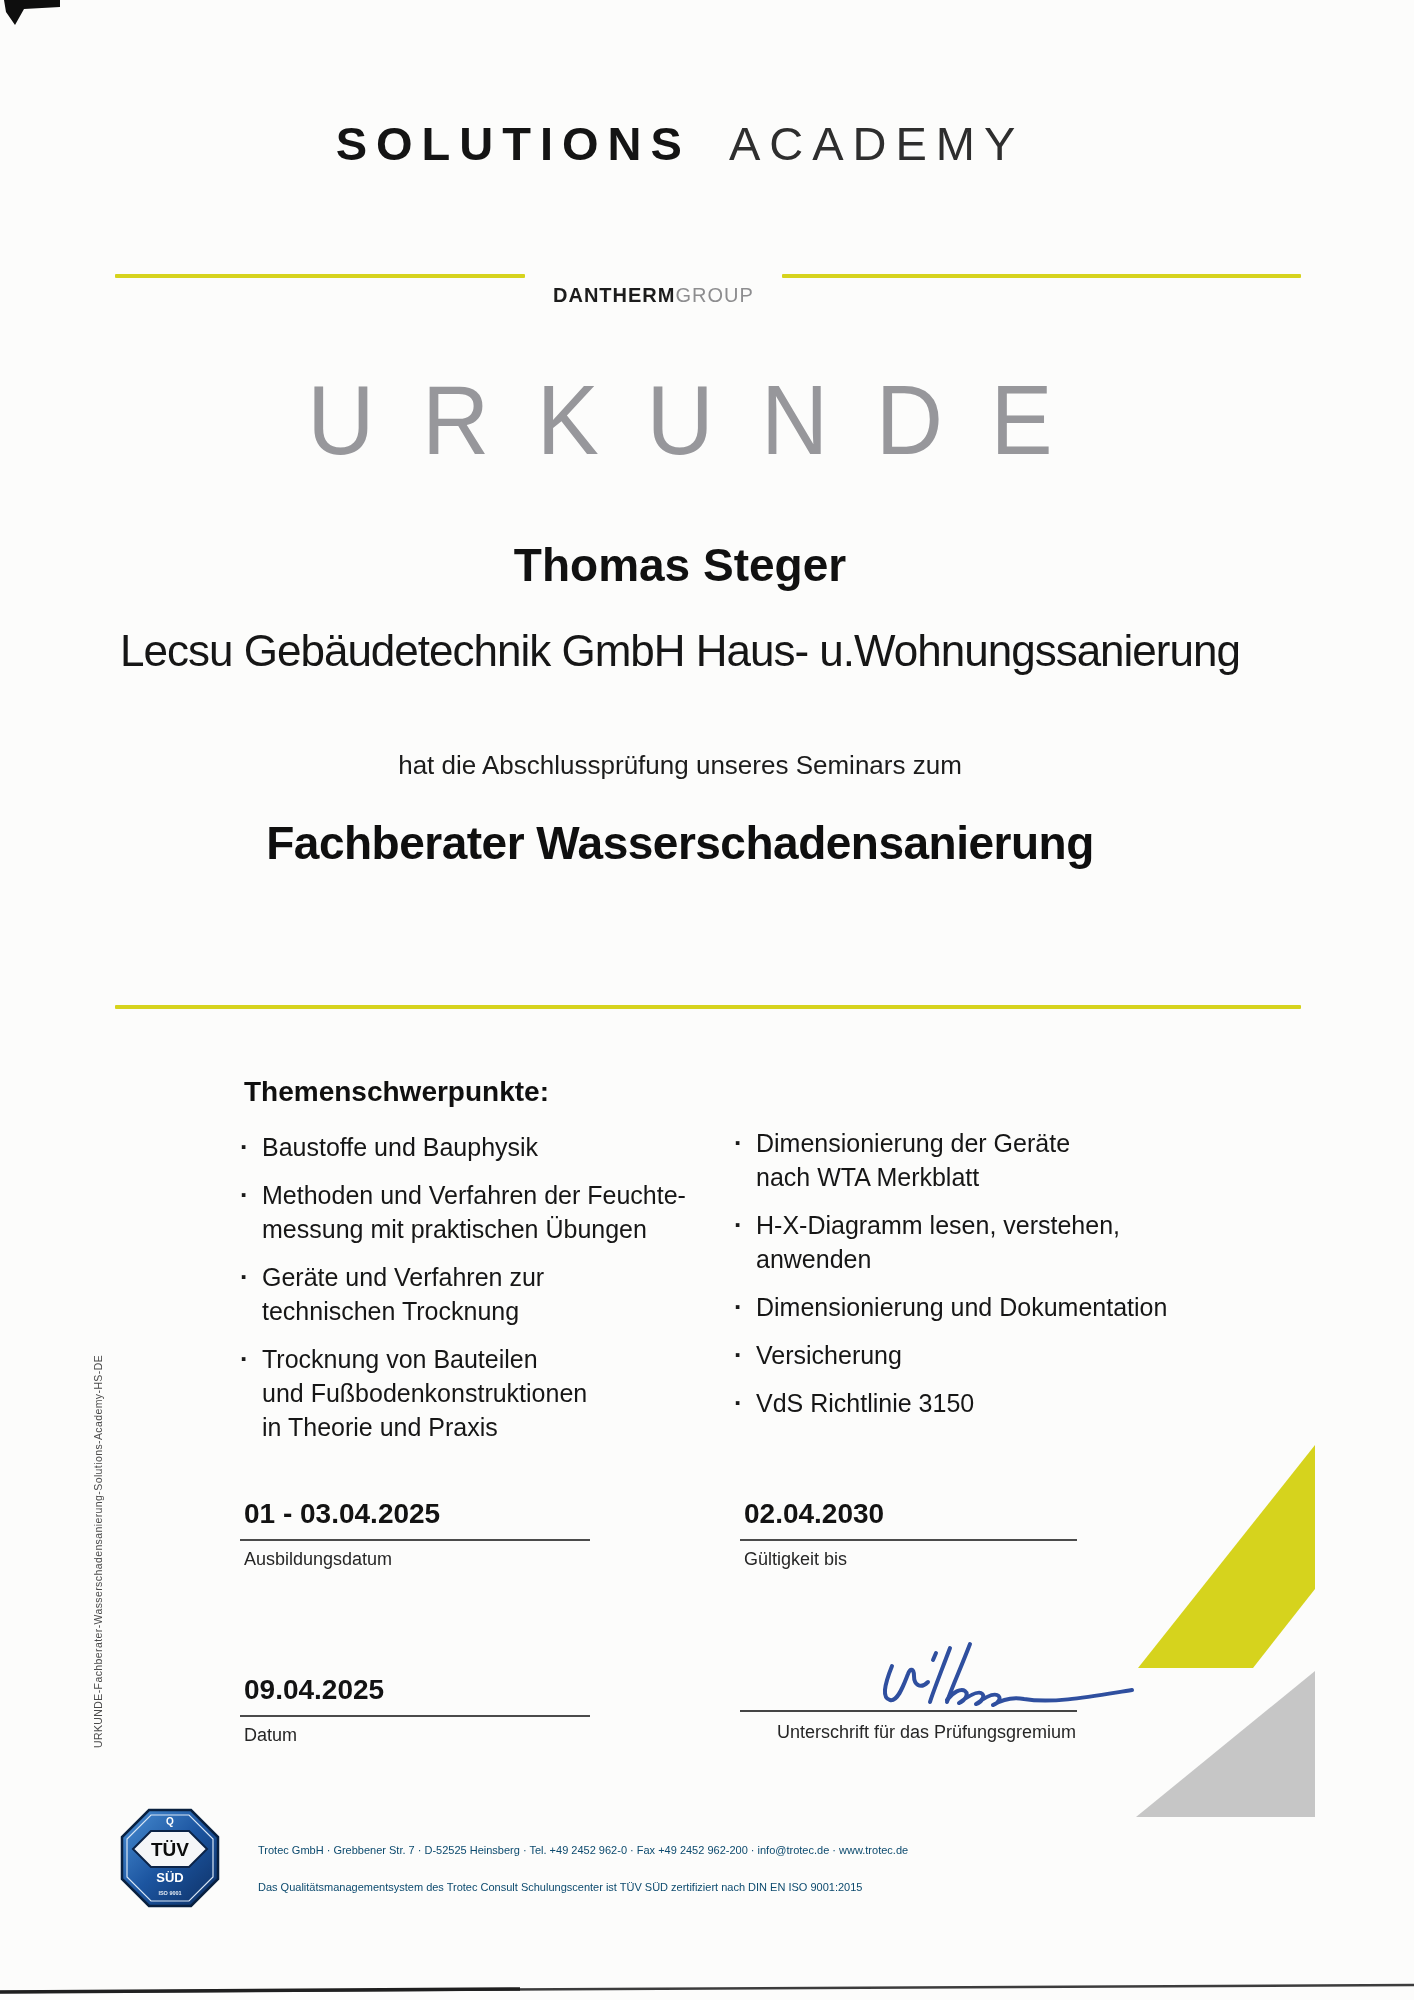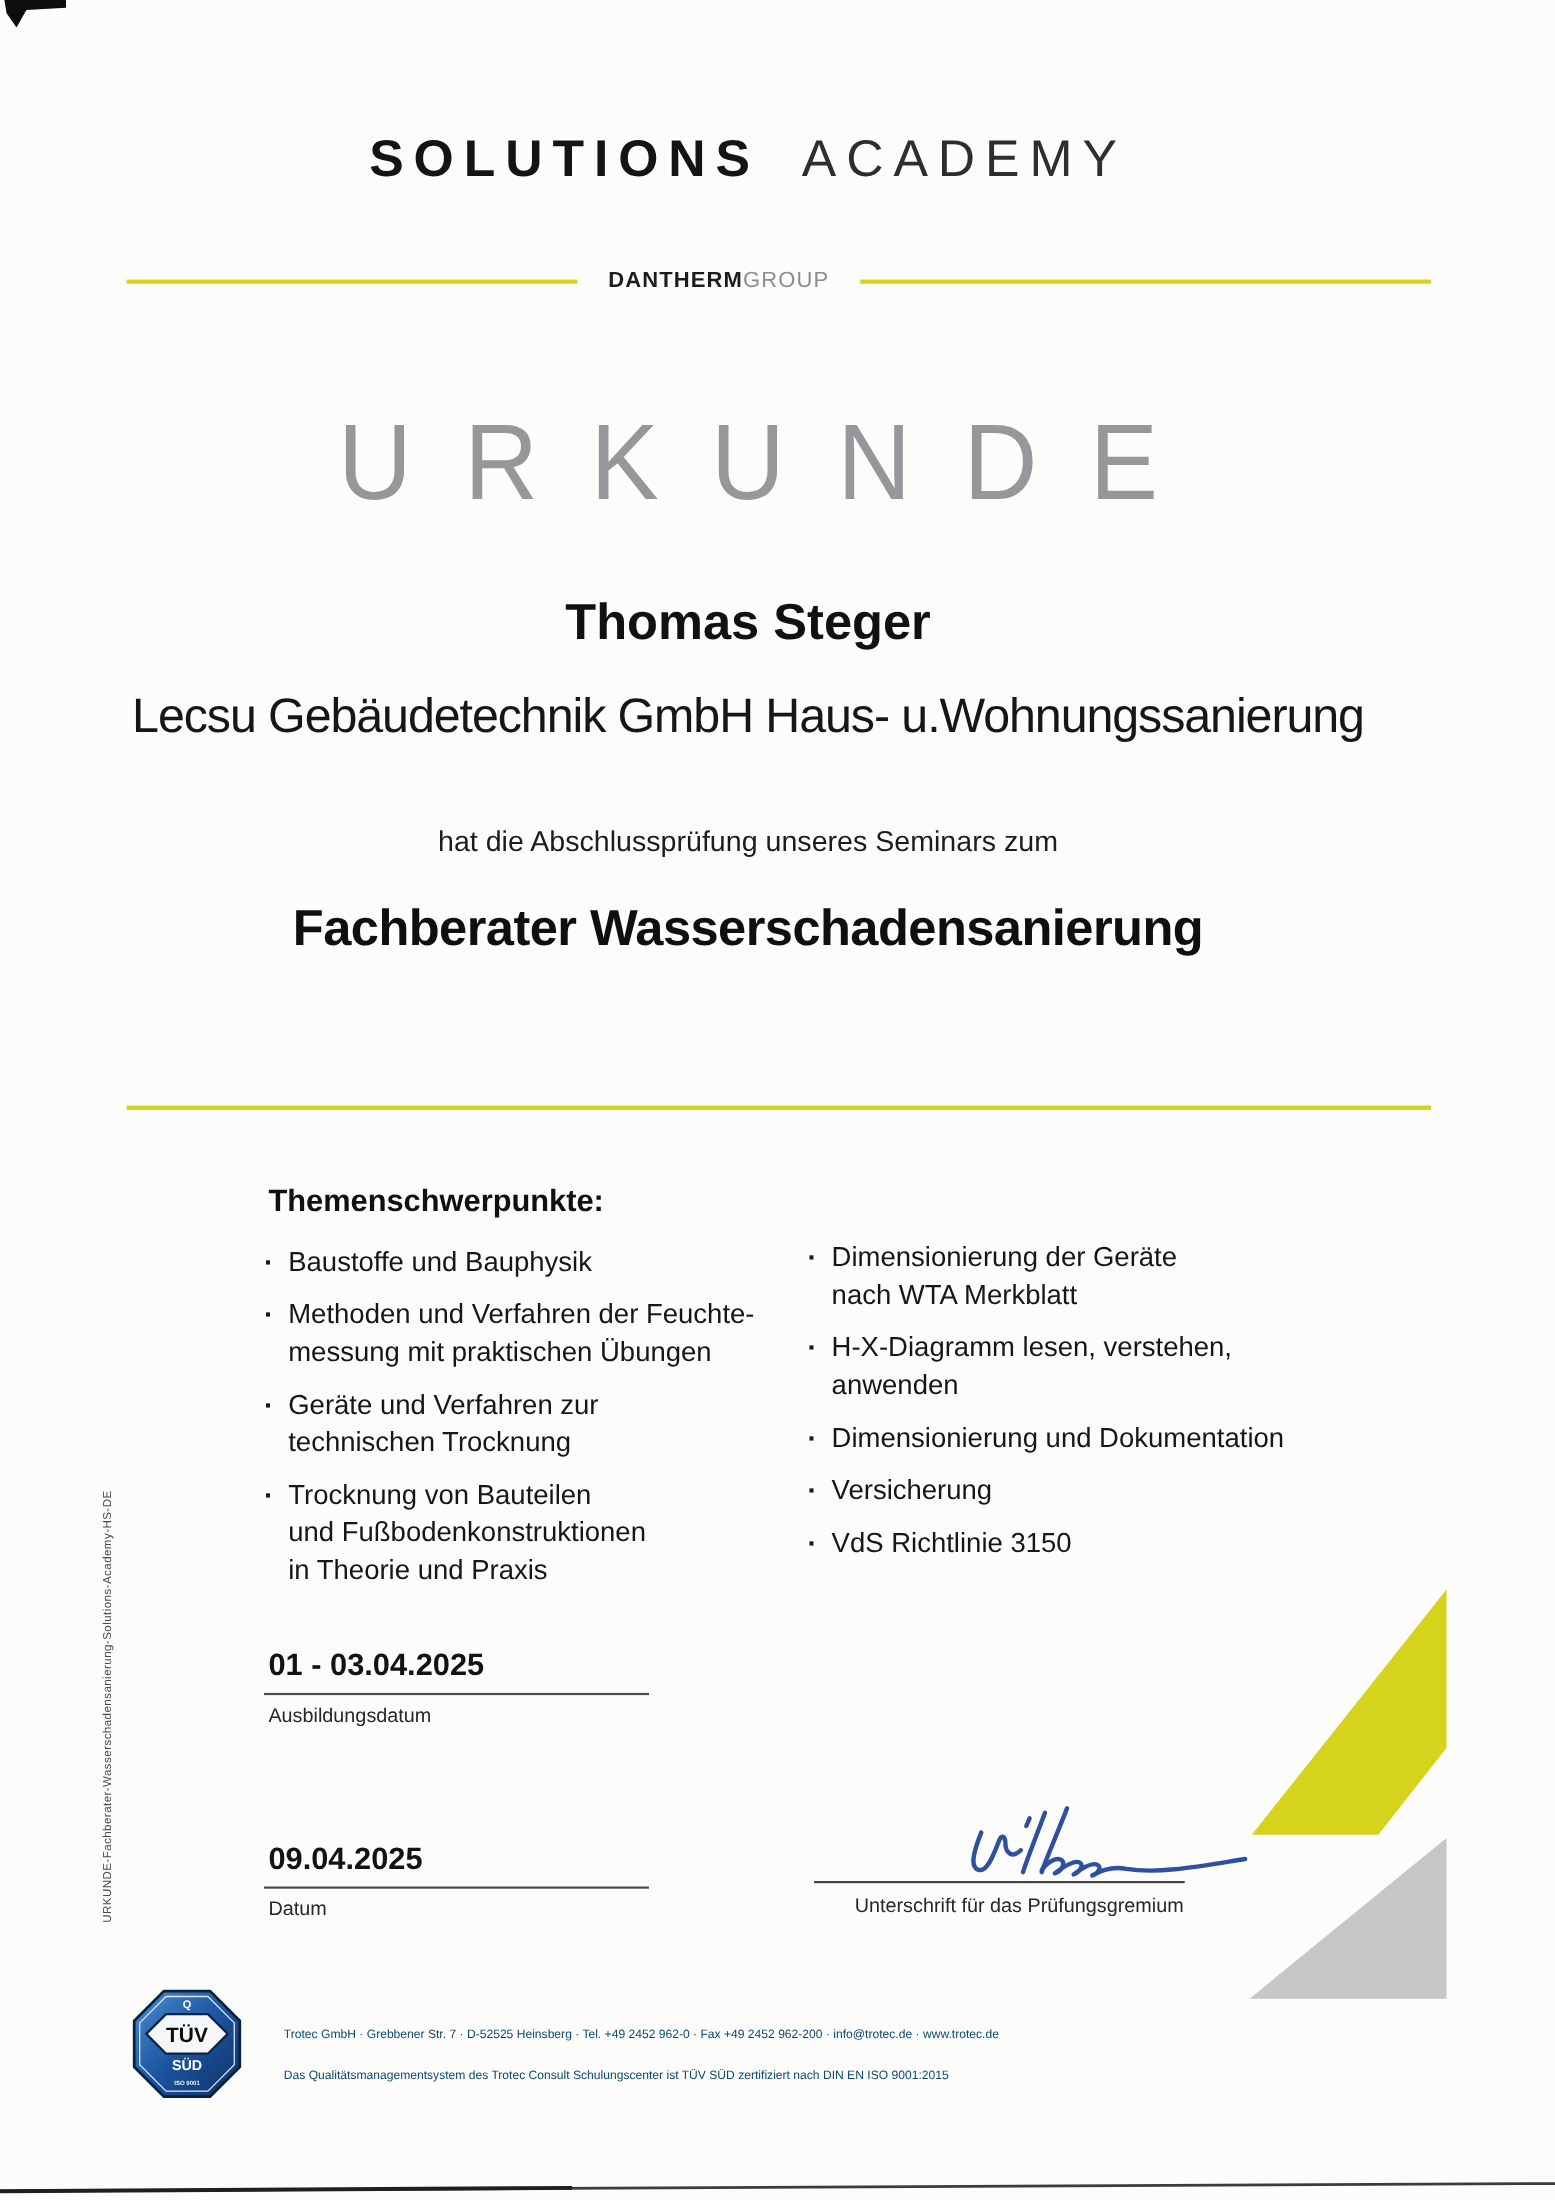--- a/index.html
+++ b/index.html
@@ -14,21 +14,21 @@
 
   
   .brand { top:116px; font-size:47px; letter-spacing:9px; color:#141414; }
   .brand-strong { font-weight:700; }
   .brand-light { font-weight:400; color:#2e2e2e; margin-left:16px; }
 
   .dantherm-row { top:244px; left:115px; width:1186px; display:flex; align-items:center; }
   .rule { height:4px; background:#d6d31d; border-radius:1px; }
   .rule-left { width:410px; }
   .rule-right { flex:1; }
-  .dantherm { font-size:20px; letter-spacing:1px; padding:0 28px; white-space:nowrap; }
+  .dantherm { font-size:20px; letter-spacing:1px; padding:0 28px; white-space:nowrap;margin-top:40px; }
   .dh-bold { font-weight:700; color:#1c1c1c; }
   .dh-light { font-weight:400; color:#8d8d8f; }
 
   .urkunde {
     top:364px; font-size:98px; font-weight:400; color:#97979b;
     letter-spacing:50px; text-indent:50px; transform:scaleX(0.95);
   }
 
   .name { top:538px; font-size:46px; font-weight:700; color:#111; }
   .company { top:626px; font-size:44px; font-weight:400; letter-spacing:-1px; color:#161616; }
@@ -151,20 +151,24 @@
         <span class="dot">·</span>
         <span class="li-text">VdS Richtlinie 3150</span>
       </li>
   </ul>
 
   <div class="field abs f-training">
     <div class="field-value">01 - 03.04.2025</div>
     <div class="field-label">Ausbildungsdatum</div>
   </div>
 
+  <div class="field abs f-valid">
+    <div class="field-value">02.04.2030</div>
+    <div class="field-label">Gültigkeit bis</div>
+  </div>
 
   <div class="field abs f-issue">
     <div class="field-value">09.04.2025</div>
     <div class="field-label">Datum</div>
   </div>
 
   <svg class="signature-svg abs" viewBox="0 0 262 74">
     <g fill="none" stroke="#2f4f9f" stroke-width="4" stroke-linecap="round" stroke-linejoin="round">
       <path d="M14,30 C6,50 4,62 12,64 C20,66 26,48 30,38 C32,32 36,32 36,40 C36,48 42,54 50,46"></path>
       <path d="M55,24 L58,17"></path>

